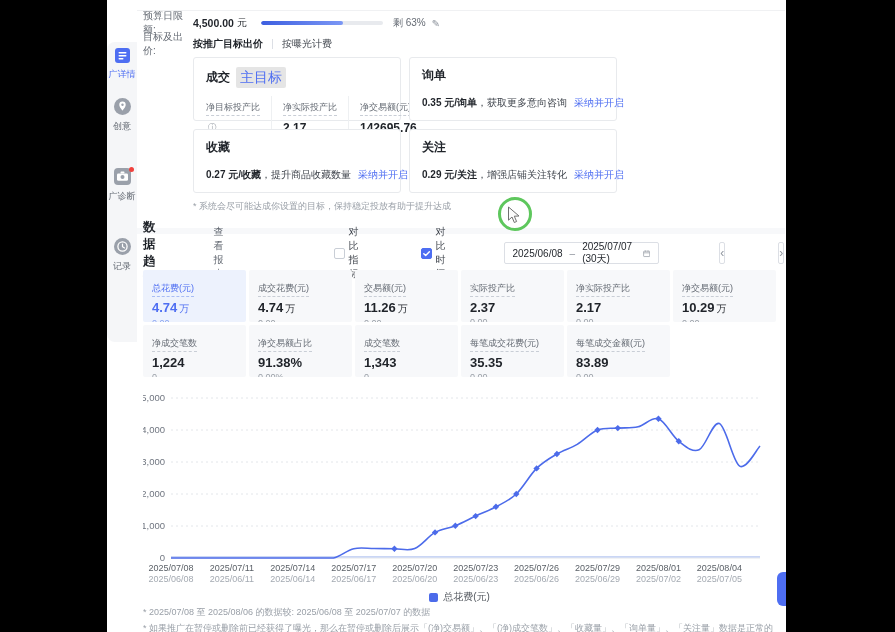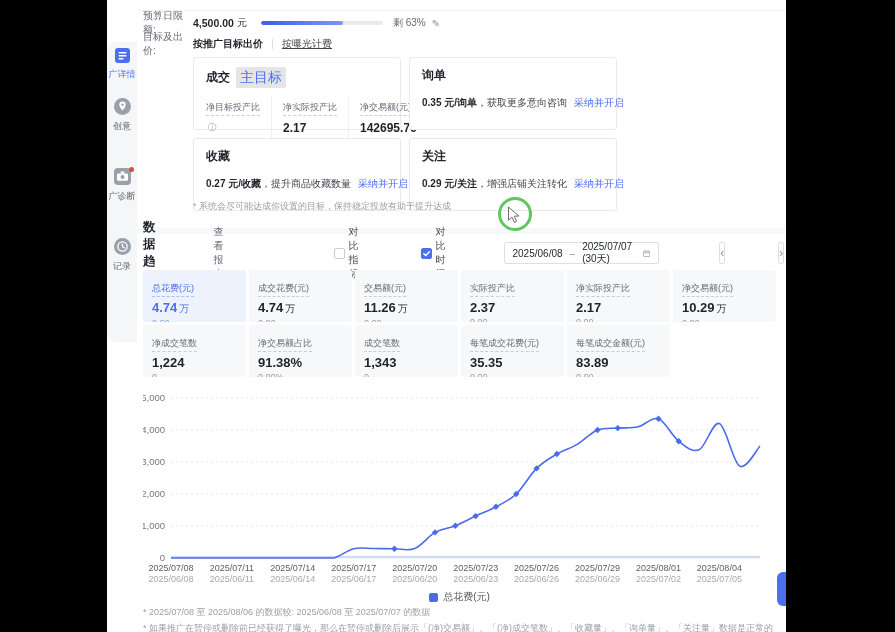--- a/index.html
+++ b/index.html
@@ -27,24 +27,24 @@
   .budget-amount{font-size:10.5px;color:#1f2329;font-weight:700;}
   .budget-unit{font-size:10px;color:#1f2329;margin-left:3px;}
   .progress{width:122px;height:4px;background:#e8eaee;border-radius:2px;margin-left:14px;overflow:hidden;}
   .progress-fill{height:100%;border-radius:2px;background:linear-gradient(90deg,#3d5fe0,#7b97f5);}
   .remain{margin-left:10px;font-size:10px;color:#646a73;}
   .pencil{margin-left:6px;color:#8f959e;font-size:10px;cursor:pointer;}
 
   .target-row{position:absolute;top:37px;left:6px;display:flex;align-items:center;font-size:10px;height:14px;}
   .tab-active{color:#1f2329;font-weight:700;cursor:pointer;}
   .tab-sep{width:1px;height:10px;background:#dcdfe5;margin:0 9px;}
-  .tab-normal{color:#41464e;cursor:pointer;text-decoration:underline;}
+  .tab-normal{color:#41464e;cursor:pointer;}
 
   .goal-grid{position:absolute;top:57px;left:56px;width:424px;display:grid;grid-template-columns:208px 208px;gap:8px;}
-  .goal-card{border:1px solid #e8eaed;border-radius:3px;background:#fff;padding:9px 12px;height:73px;box-sizing:border-box;}
+  .goal-card{border:1px solid #e8eaed;border-radius:3px;background:#fff;padding:9px 12px;height:64px;box-sizing:border-box;}
   .goal-title{font-size:12px;font-weight:700;color:#1f2329;display:flex;align-items:center;gap:6px;}
   .badge{background:#e5e5e5;color:#4e6ef2;font-size:14px;padding:1.5px 4px;border-radius:2px;font-weight:400;}
   .goal-metrics{display:flex;margin-top:8px;}
   .gm{padding-right:11px;margin-right:11px;border-right:1px solid #eef0f2;}
   .gm:last-child{border-right:none;padding-right:0;margin-right:0;}
   .gm-label{font-size:9px;color:#646a73;border-bottom:1px dashed #c9ced6;display:inline-block;padding-bottom:1px;white-space:nowrap;}
   .gm-info{color:#9aa0a8;font-size:8.5px;margin-left:2px;}
   .gm-value{font-size:12px;font-weight:700;color:#1f2329;margin-top:5px;}
   .gm-value .pencil{font-size:9.5px;margin-left:4px;}
   .goal-desc{font-size:10px;color:#41464e;margin-top:12px;white-space:nowrap;}

